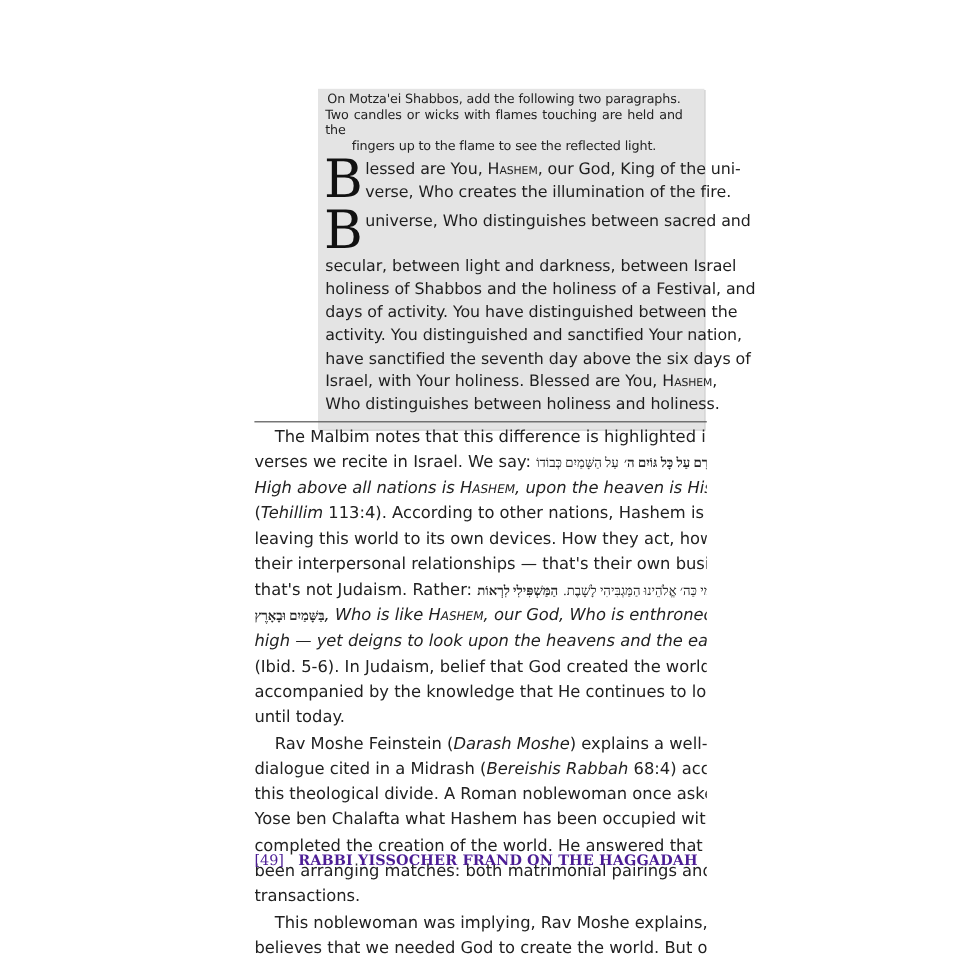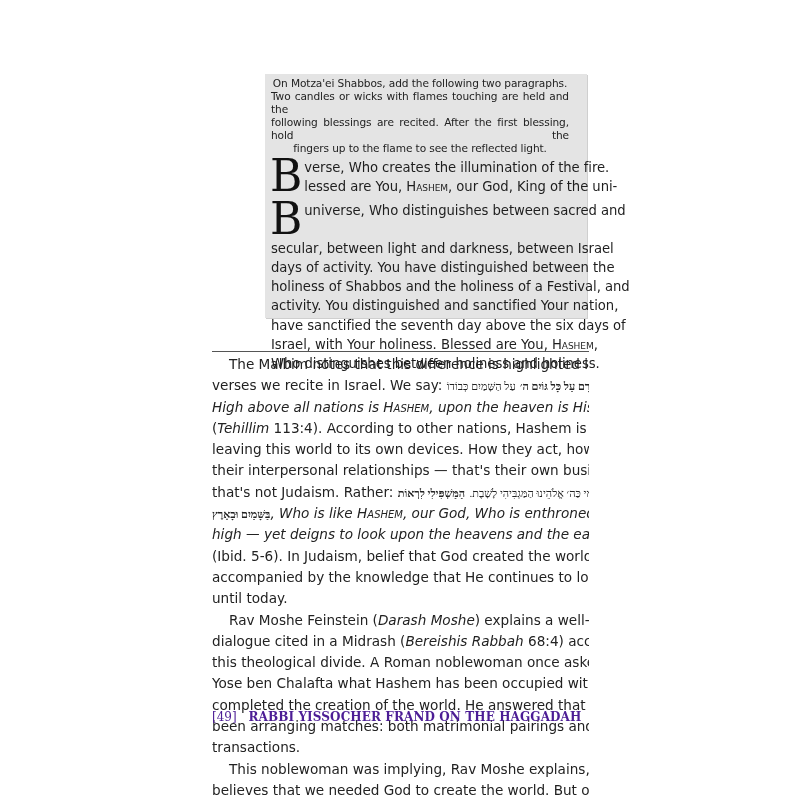--- a/index.html
+++ b/index.html
@@ -1,21 +1,21 @@
 <!DOCTYPE html>
 <html><head>
 <meta charset="utf-8">
 <style>
   html, body { margin: 0; padding: 0; background: #ffffff; }
   body { width: 800px; height: 800px; position: relative; overflow: hidden;
          font-family: "DejaVu Sans", "Liberation Sans", sans-serif; color: #231f20; }
   .page { position: absolute; left: 0; top: 0; width: 800px; height: 800px; }
 
   .blessing-box {
-    position: absolute; left: 265px; top: 74px; width: 322px; height: 244px;
+    position: absolute; left: 265px; top: 74px; width: 322px; height: 284px;
     background: #e4e4e4; box-sizing: border-box; padding: 3px 18px 0 6px;
     box-shadow: 1px 1px 0 #cfcfcf;
   }
   .instructions {
     font-size: 10.6px; line-height: 13px; text-align: justify; text-align-last: center;
     color: #222; margin: 0 0 3px 0; font-family: "DejaVu Sans", sans-serif;
     letter-spacing: -0.1px;
   }
   .instructions span { display: block; }
   .instructions .j { text-align: justify; text-align-last: justify; }
@@ -47,36 +47,35 @@
 </style>
 </head>
 <body>
 
 <div class="page">
 
   <div class="blessing-box">
     <div class="instructions">
       <span class="c">On Motza'ei Shabbos, add the following two paragraphs.</span>
       <span class="j">Two candles or wicks with flames touching are held and the</span>
-      <span class="j">following blessings are recited. After the first blessing, hold the</span>
       <span class="c">fingers up to the flame to see the reflected light.</span>
     </div>
 
     <div class="blessing">
       <span class="dropcap">B</span>
+      <span class="ln"><span>lessed are You, </span><span class="sc">Hashem</span><span>, our God, King of the uni-</span></span>
       <span class="ln last">verse, Who creates the illumination of the fire.</span>
-      <span class="ln"><span>lessed are You, </span><span class="sc">Hashem</span><span>, our God, King of the uni-</span></span>
     </div>
 
     <div class="blessing">
       <span class="dropcap">B</span>
       <span class="ln">universe, Who distinguishes between sacred and</span>
       <span class="ln" style="clear:left">secular, between light and darkness, between Israel</span>
+      <span class="ln">holiness of Shabbos and the holiness of a Festival, and</span>
       <span class="ln">days of activity. You have distinguished between the</span>
-      <span class="ln">holiness of Shabbos and the holiness of a Festival, and</span>
       <span class="ln">activity. You distinguished and sanctified Your nation,</span>
       <span class="ln">have sanctified the seventh day above the six days of</span>
       <span class="ln"><span>Israel, with Your holiness. Blessed are You, </span><span class="sc">Hashem</span><span>,</span></span>
       <span class="ln last">Who distinguishes between holiness and holiness.</span>
     </div>
   </div>
 
   <div class="separator"></div>
 
   <div class="body-text">

